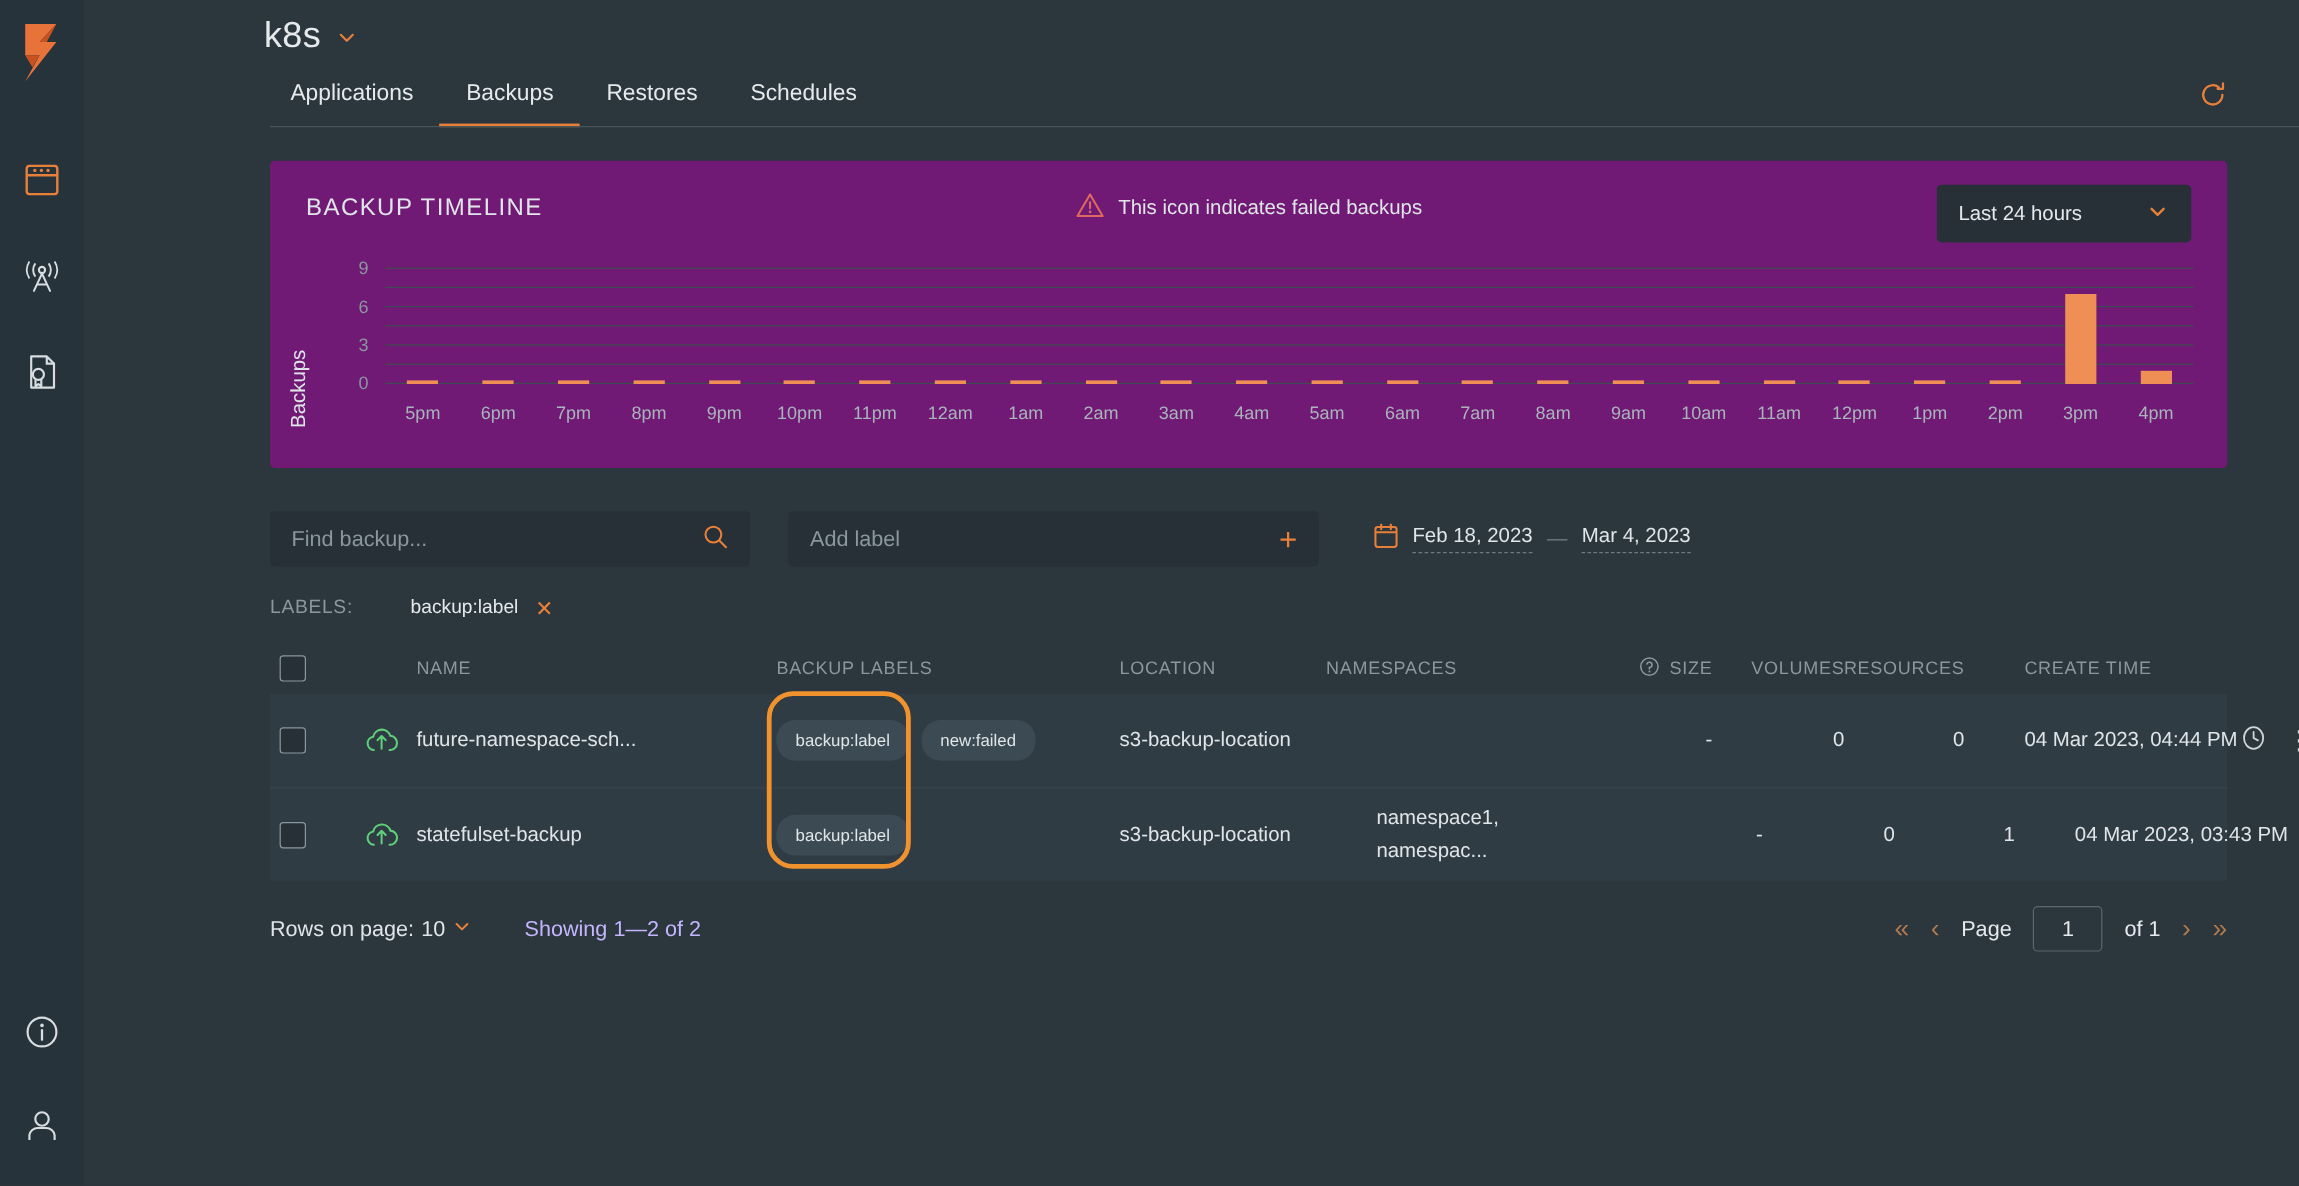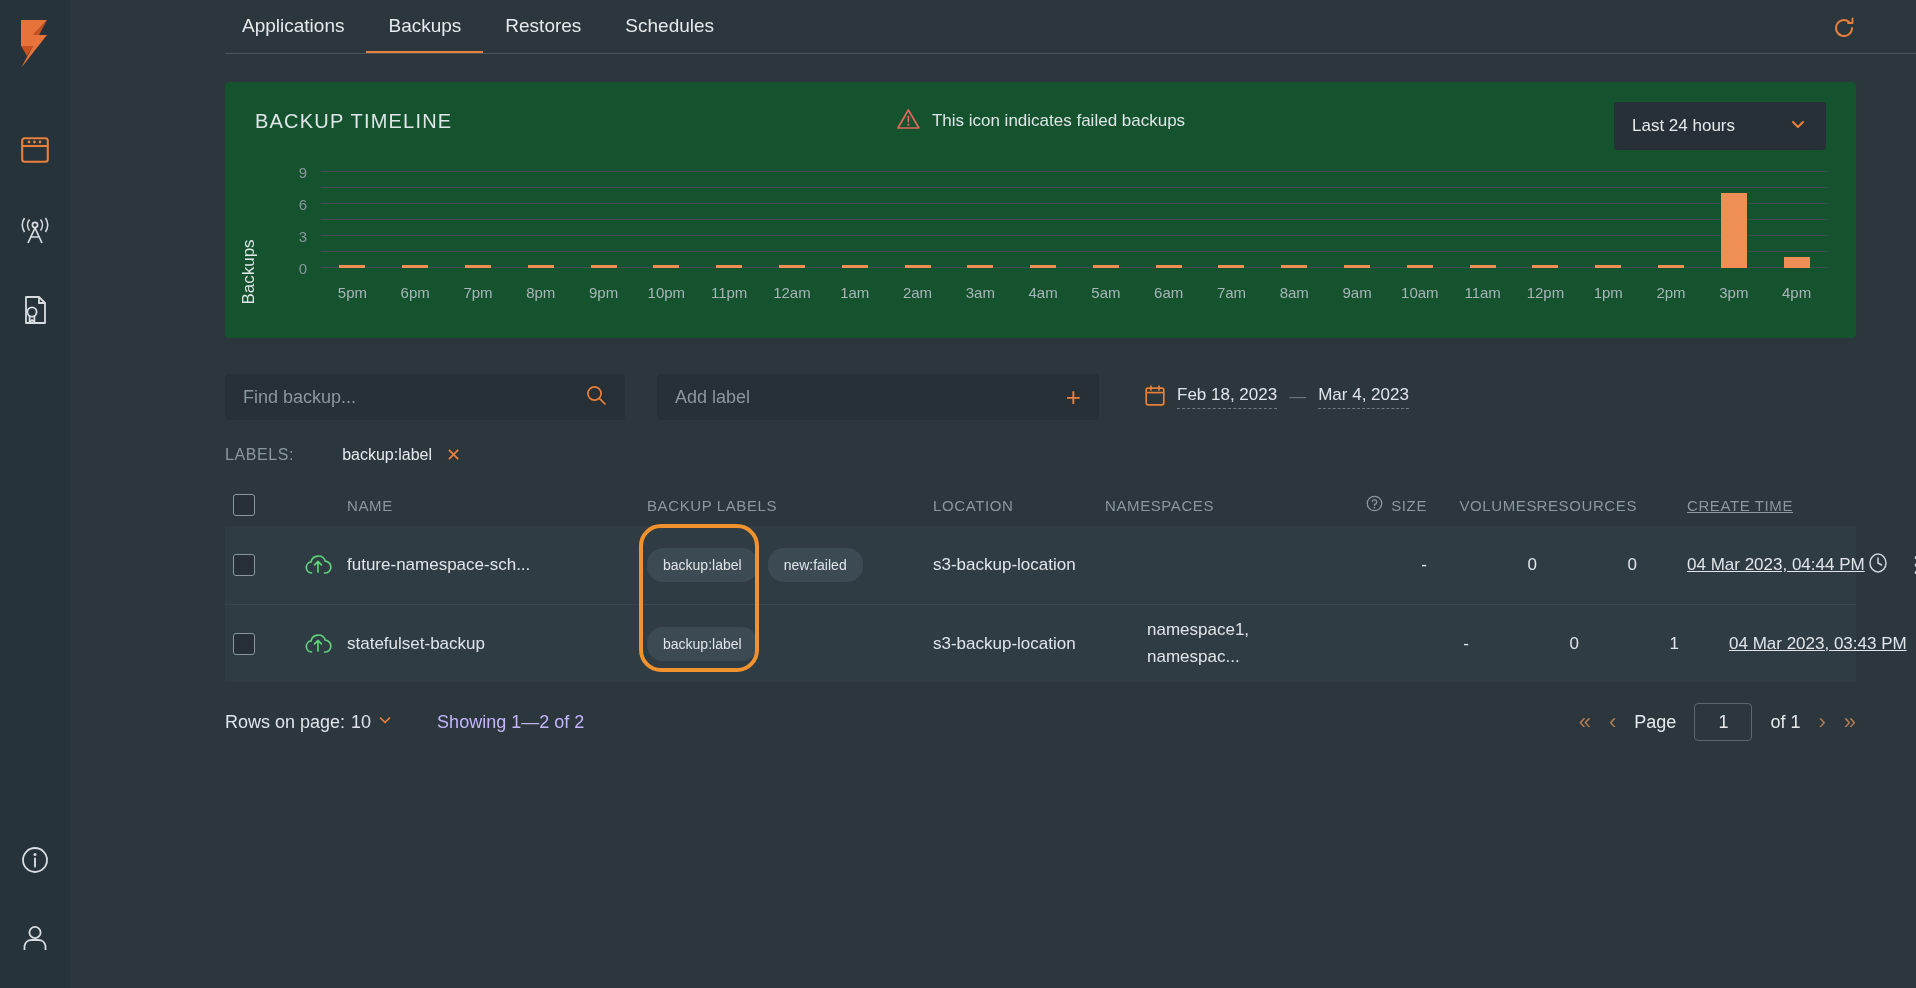--- a/index.html
+++ b/index.html
@@ -42,21 +42,21 @@
   }
   .tab.active { border-bottom-color: #e8803a; }
   .tabs-underline {
     position: absolute; left: 155px; right: 0; bottom: 0; height: 1px; background: #46545d;
   }
   .refresh-btn { position: absolute; right: 60px; bottom: 10px; cursor: pointer; }
 
   
   .chart-card {
     margin: 28px 60px 0 155px;
-    background: #14532d;
+    background: #701a75;
     border-radius: 4px;
     height: 256px;
     position: relative;
   }
   .chart-head { display:flex; align-items:center; height: 78px; padding: 0 30px; position: relative;}
   .chart-title { font-size: 20px; letter-spacing: 1.2px; color: #dfe5e8; }
   .chart-legend-note { position:absolute; left: 50%; transform: translateX(-50%); display:flex; align-items:center; gap: 12px;}
   .chart-legend-note span { font-size: 17px; color: #dfe5e8; }
   .range-select {
     position: absolute; right: 30px; top: 20px;
@@ -129,21 +129,21 @@
   
   .c-check { width: 70px; flex: 0 0 70px; }
   .c-icon  { width: 44px; flex: 0 0 44px; }
   .c-name  { width: 300px; flex: 0 0 300px; }
   .c-labels{ width: 286px; flex: 0 0 286px; gap: 10px; }
   .c-loc   { width: 172px; flex: 0 0 172px; }
   .c-ns    { width: 212px; flex: 0 0 212px; }
   .c-size  { width: 110px; flex: 0 0 110px; justify-content: flex-end; }
   .c-vol   { width: 110px; flex: 0 0 110px; justify-content: flex-end; }
   .c-res   { width: 100px; flex: 0 0 100px; justify-content: flex-end; }
-  .c-time  { width: 230px; flex: 0 0 230px; padding-left: 50px; text-decoration: underline;}
+  .c-time  { width: 230px; flex: 0 0 230px; padding-left: 50px;}
   .c-act   { flex: 1 1 auto; justify-content: flex-end; gap: 16px; padding-right: 14px; }
 
   
   .footer { margin: 18px 60px 0 155px; display:flex; align-items:center; height: 44px; }
   .rows-on-page { font-size: 18px; color: #dfe5e8; display:flex; gap: 6px; cursor:pointer;}
   .showing { font-size: 18px; color: #c4b5fd; margin-left: 44px; }
   .pager { margin-left: auto; display:flex; align-items:center; gap: 18px; }
   .pg-arrow { color: #b07a51; font-size: 22px; cursor: pointer; line-height: 1; }
   .pg-label { font-size: 18px; color: #e6eaec; }
   .pg-input {
@@ -216,20 +216,28 @@
           <circle cx="15" cy="9.5" r="5.6" fill="none" stroke="#d7dde0" stroke-width="1.8"></circle>
           <path d="M4.5 27 V23 A7 7 0 0 1 11.5 17 H18.5 A7 7 0 0 1 25.5 23 V27" fill="none" stroke="#d7dde0" stroke-width="1.8" stroke-linejoin="round"></path>
         </svg>
       </span>
     </div>
   </div>
 </div>
 
 <div class="main">
 
+  <div class="page-title-row">
+    <div class="page-title">k8s</div>
+    <span class="chev-down">
+      <svg width="18" height="18" viewBox="0 0 18 18">
+          <path d="M4 7 L9 12 L14 7" fill="none" stroke="#e8803a" stroke-width="1.8" stroke-linecap="round" stroke-linejoin="round"></path>
+        </svg>
+    </span>
+  </div>
 
   <div class="tabs-row">
     <div class="tabs-underline"></div>
     <div class="tab">Applications</div>
     <div class="tab active">Backups</div>
     <div class="tab">Restores</div>
     <div class="tab">Schedules</div>
     <div class="refresh-btn">
       <svg width="24" height="24" viewBox="0 0 24 24">
         <path d="M20 12 A8 8 0 1 1 17 5.8" fill="none" stroke="#e8803a" stroke-width="1.9" stroke-linecap="round"></path>

